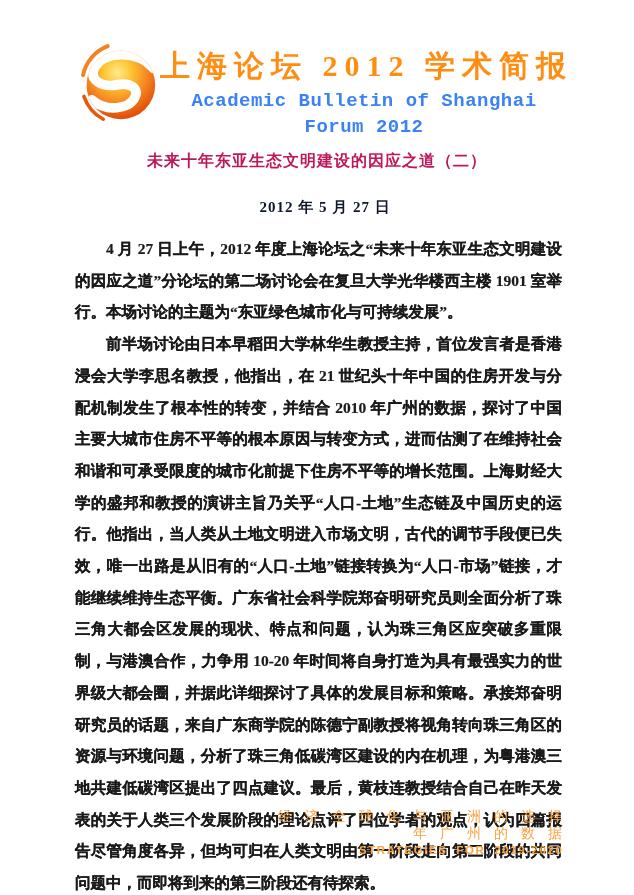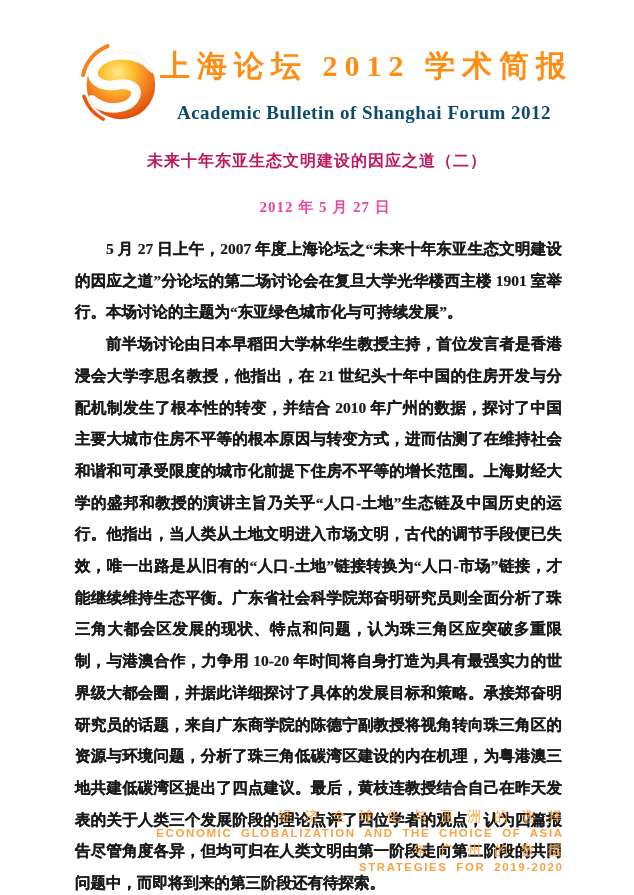--- a/index.html
+++ b/index.html
@@ -31,48 +31,48 @@
   }
   .title-cn {
     color: #ff8d12;
     font-size: 30px;
     font-weight: bold;
     letter-spacing: 7px;
     white-space: nowrap;
     line-height: 40px;
   }
   .title-en {
-    color: #0c4a6e;
+    color: #3b82f6;
     font-size: 19px;
     font-weight: bold;
     letter-spacing: 0.5px;
     line-height: 26px;
-    margin-top: 14px;
-    font-family: Liberation Serif, serif;
+    margin-top: 2px;
+    font-family: Liberation Mono, monospace;
   }
 
   
   .doc-title {
     position: absolute;
     top: 151px;
     left: 0;
     width: 100%;
     text-align: center;
     color: #be185d;
     font-size: 16px;
     font-weight: bold;
     letter-spacing: 1px;
   }
   .doc-date {
     position: absolute;
     top: 198px;
     left: 0;
     width: 100%;
     text-align: center;
-    color: #ec4899;
+    color: #0f172a;
     font-size: 15px;
     font-weight: bold;
     letter-spacing: 1px;
     padding-left: 16px;
   }
 
   
   .doc-body {
     position: absolute;
     top: 233px;
@@ -148,25 +148,24 @@
   </div>
   <div class="masthead-titles">
     <div class="title-cn">上海论坛 2012 学术简报</div>
     <div class="title-en">Academic Bulletin of Shanghai Forum 2012</div>
   </div>
 
   <div class="doc-title">未来十年东亚生态文明建设的因应之道（二）</div>
   <div class="doc-date">2012 年 5 月 27 日</div>
 
   <div class="doc-body">
-    <p>5 月 27 日上午，2007 年度上海论坛之“未来十年东亚生态文明建设的因应之道”分论坛的第二场讨论会在复旦大学光华楼西主楼 1901 室举行。本场讨论的主题为“东亚绿色城市化与可持续发展”。</p>
+    <p>4 月 27 日上午，2012 年度上海论坛之“未来十年东亚生态文明建设的因应之道”分论坛的第二场讨论会在复旦大学光华楼西主楼 1901 室举行。本场讨论的主题为“东亚绿色城市化与可持续发展”。</p>
     <p>前半场讨论由日本早稻田大学林华生教授主持，首位发言者是香港浸会大学李思名教授，他指出，在 21 世纪头十年中国的住房开发与分配机制发生了根本性的转变，并结合 2010 年广州的数据，探讨了中国主要大城市住房不平等的根本原因与转变方式，进而估测了在维持社会和谐和可承受限度的城市化前提下住房不平等的增长范围。上海财经大学的盛邦和教授的演讲主旨乃关乎“人口-土地”生态链及中国历史的运行。他指出，当人类从土地文明进入市场文明，古代的调节手段便已失效，唯一出路是从旧有的“人口-土地”链接转换为“人口-市场”链接，才能继续维持生态平衡。广东省社会科学院郑奋明研究员则全面分析了珠三角大都会区发展的现状、特点和问题，认为珠三角区应突破多重限制，与港澳合作，力争用 10-20 年时间将自身打造为具有最强实力的世界级大都会圈，并据此详细探讨了具体的发展目标和策略。承接郑奋明研究员的话题，来自广东商学院的陈德宁副教授将视角转向珠三角区的资源与环境问题，分析了珠三角低碳湾区建设的内在机理，为粤港澳三地共建低碳湾区提出了四点建议。最后，黄枝连教授结合自己在昨天发表的关于人类三个发展阶段的理论点评了四位学者的观点，认为四篇报告尽管角度各异，但均可归在人类文明由第一阶段走向第二阶段的共同问题中，而即将到来的第三阶段还有待探索。</p>
 
   </div>
 
   <div class="footer">
     <div class="f-cn">经济全球化与亚洲的选择</div>
-    <div class="f-en">ECONOMIC GLOBALIZATION AND THE CHOICE OF ASIA</div>
     <div class="f-cn">年广州的数据</div>
     <div class="f-en">STRATEGIES FOR 2019-2020</div>
   </div>
 
 </div>
 
 </body></html>

